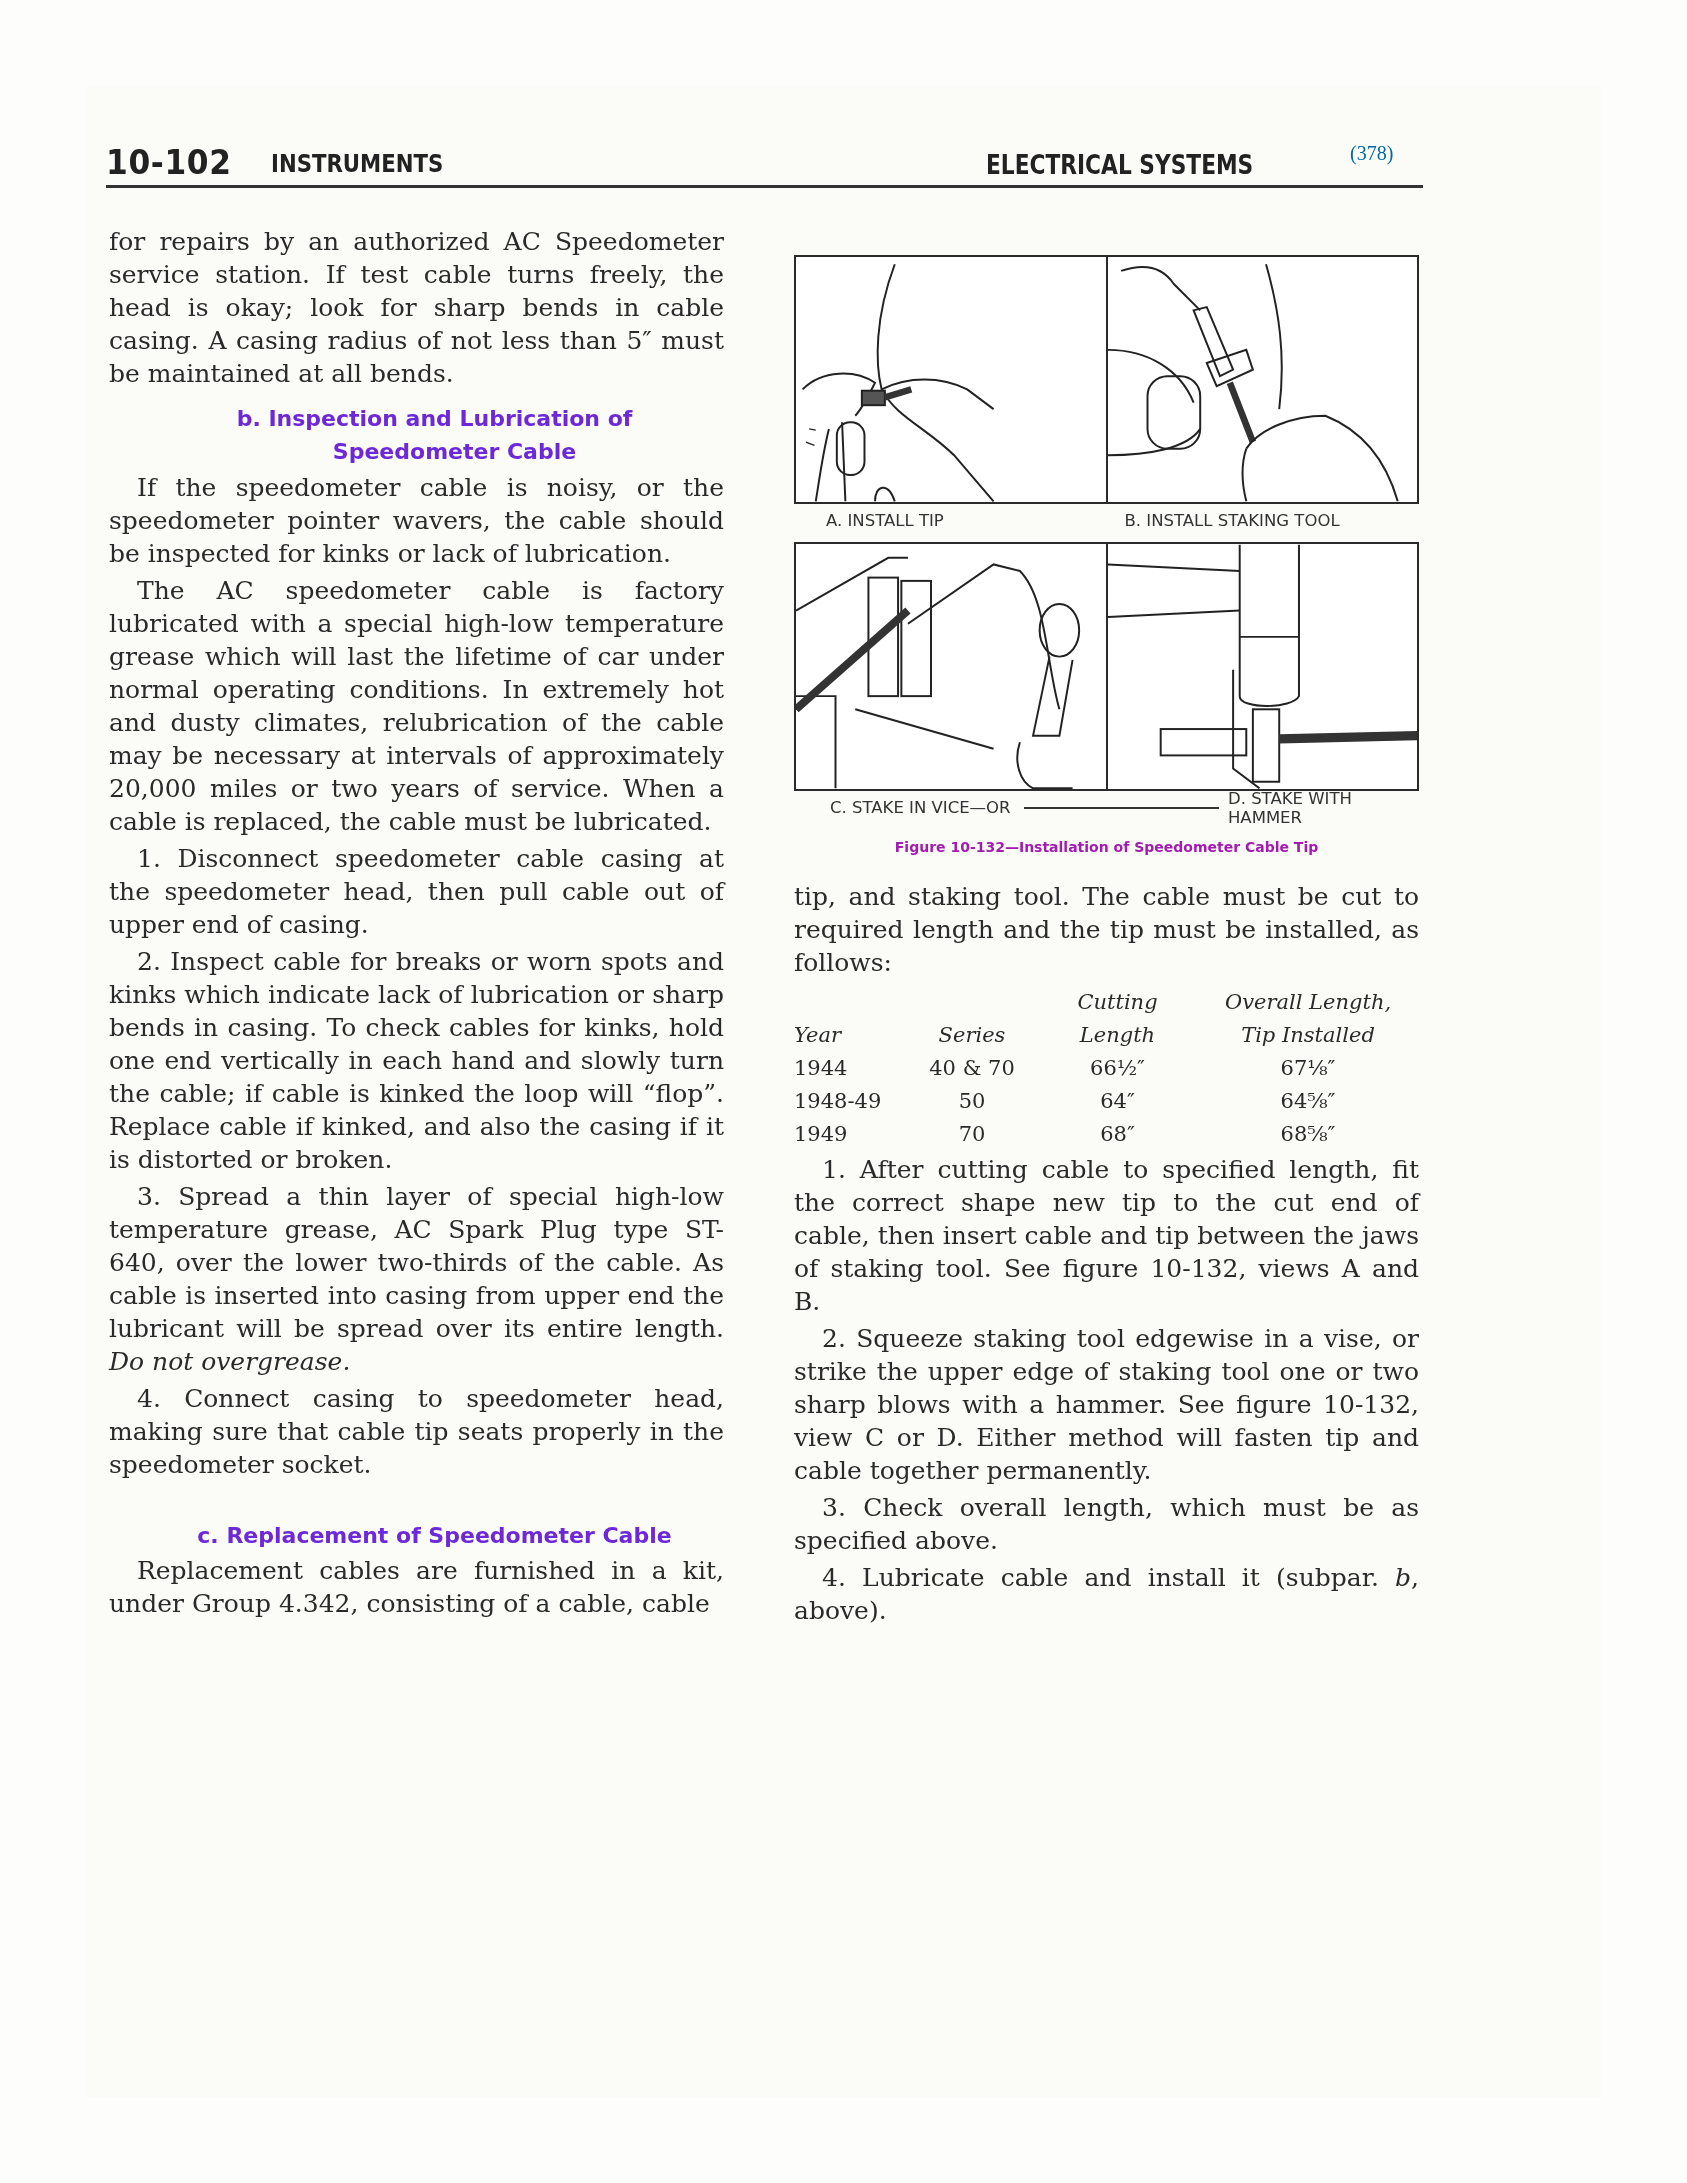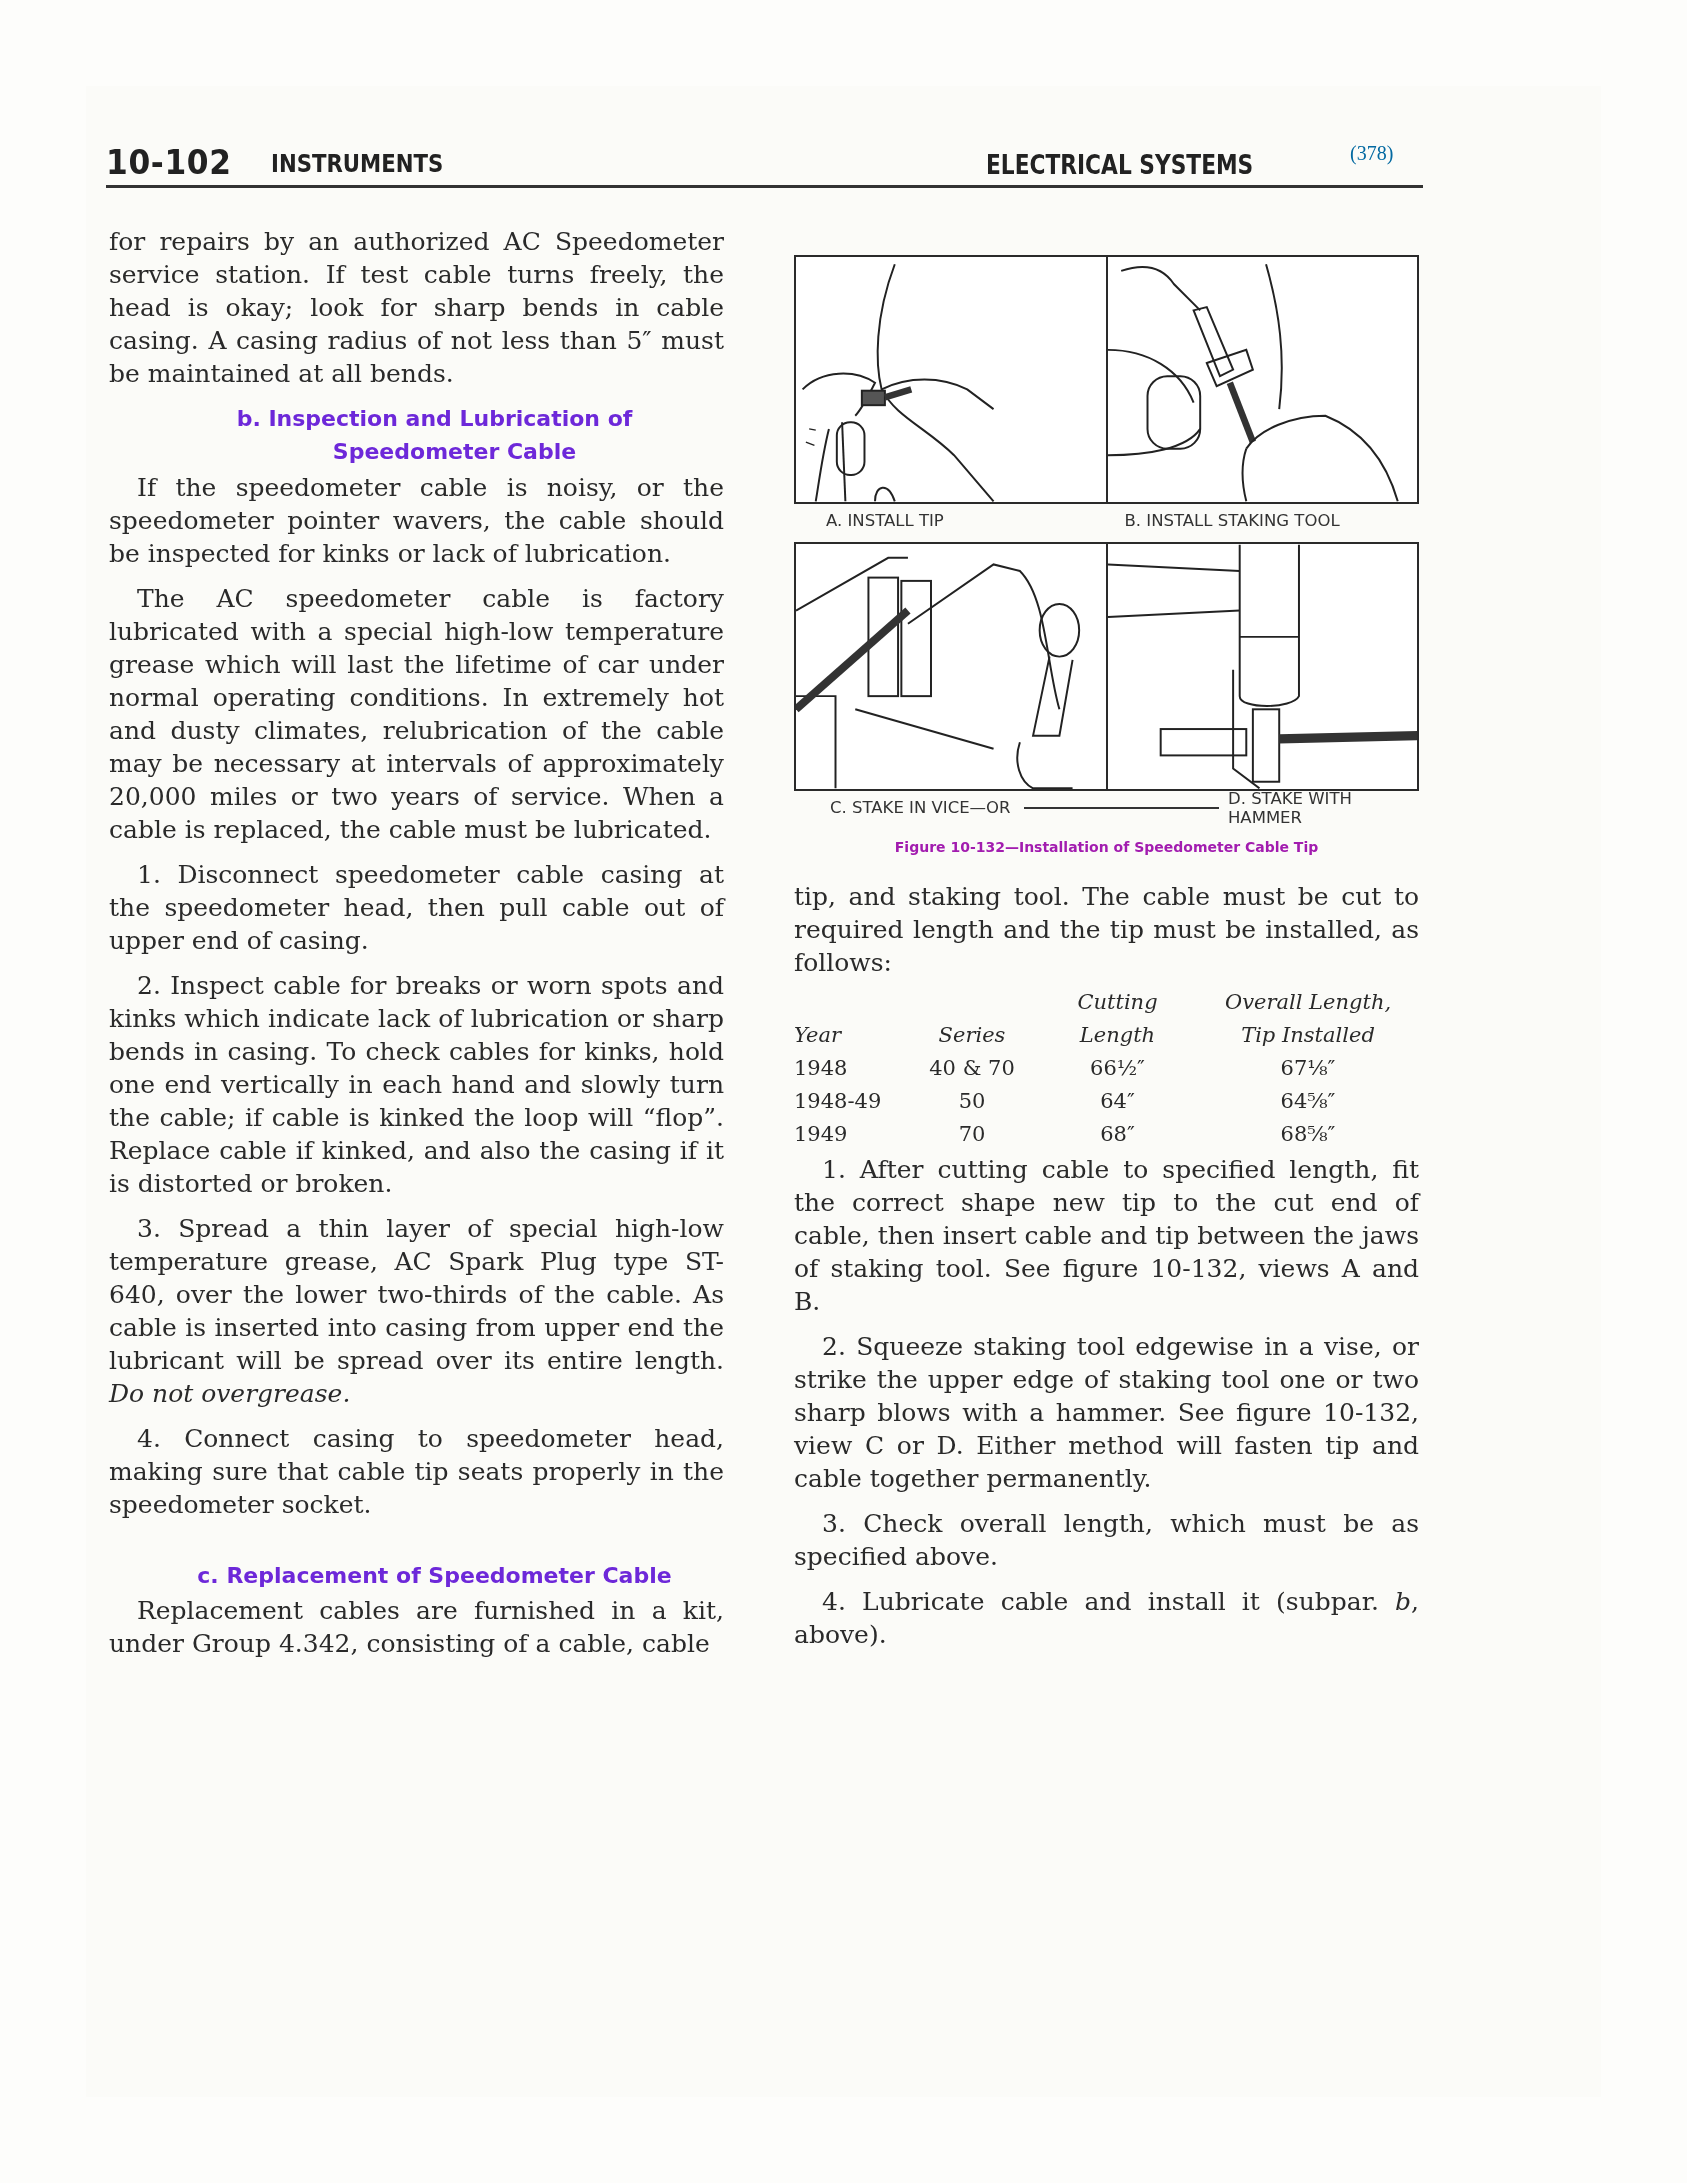--- a/index.html
+++ b/index.html
@@ -41,21 +41,21 @@
   }
   .header-rule {
     position: absolute; left: 106px; top: 185px; width: 1317px; height: 3.3px; background: #333;
   }
 
   .col { position: absolute; font-size: 25px; line-height: 33px; text-align: justify; }
   .col.left { left: 109px; top: 225px; width: 615px; }
   .col.right { left: 794px; top: 880px; width: 625px; }
   .col p { margin: 0; }
   .col p.indent { text-indent: 28px; }
-  .col p.gap { margin-top: 12px; }
+  .col p.gap { margin-top: 4px; }
   .subhead {
     font-family: "DejaVu Sans", "Liberation Sans", sans-serif;
     font-weight: bold; font-size: 22px; line-height: 33px; color: #6d28d9;
     text-align: center; margin: 12px 0 2.6px 36px;
   }
   .subhead .line2 { display: block; padding-left: 40px; }
   .subhead.c { margin-top: 38px; }
   em { font-style: italic; }
 
   
@@ -204,21 +204,21 @@
       </tr>
       <tr>
         <th>Year</th>
         <th>Series</th>
         <th>Length</th>
         <th>Tip Installed</th>
       </tr>
     </thead>
     <tbody>
       <tr>
-        <td>1948</td>
+        <td>1944</td>
         <td>40 &amp; 70</td>
         <td>66½″</td>
         <td>67⅛″</td>
       </tr>
       <tr>
         <td>1948-49</td>
         <td>50</td>
         <td>64″</td>
         <td>64⅝″</td>
       </tr>

